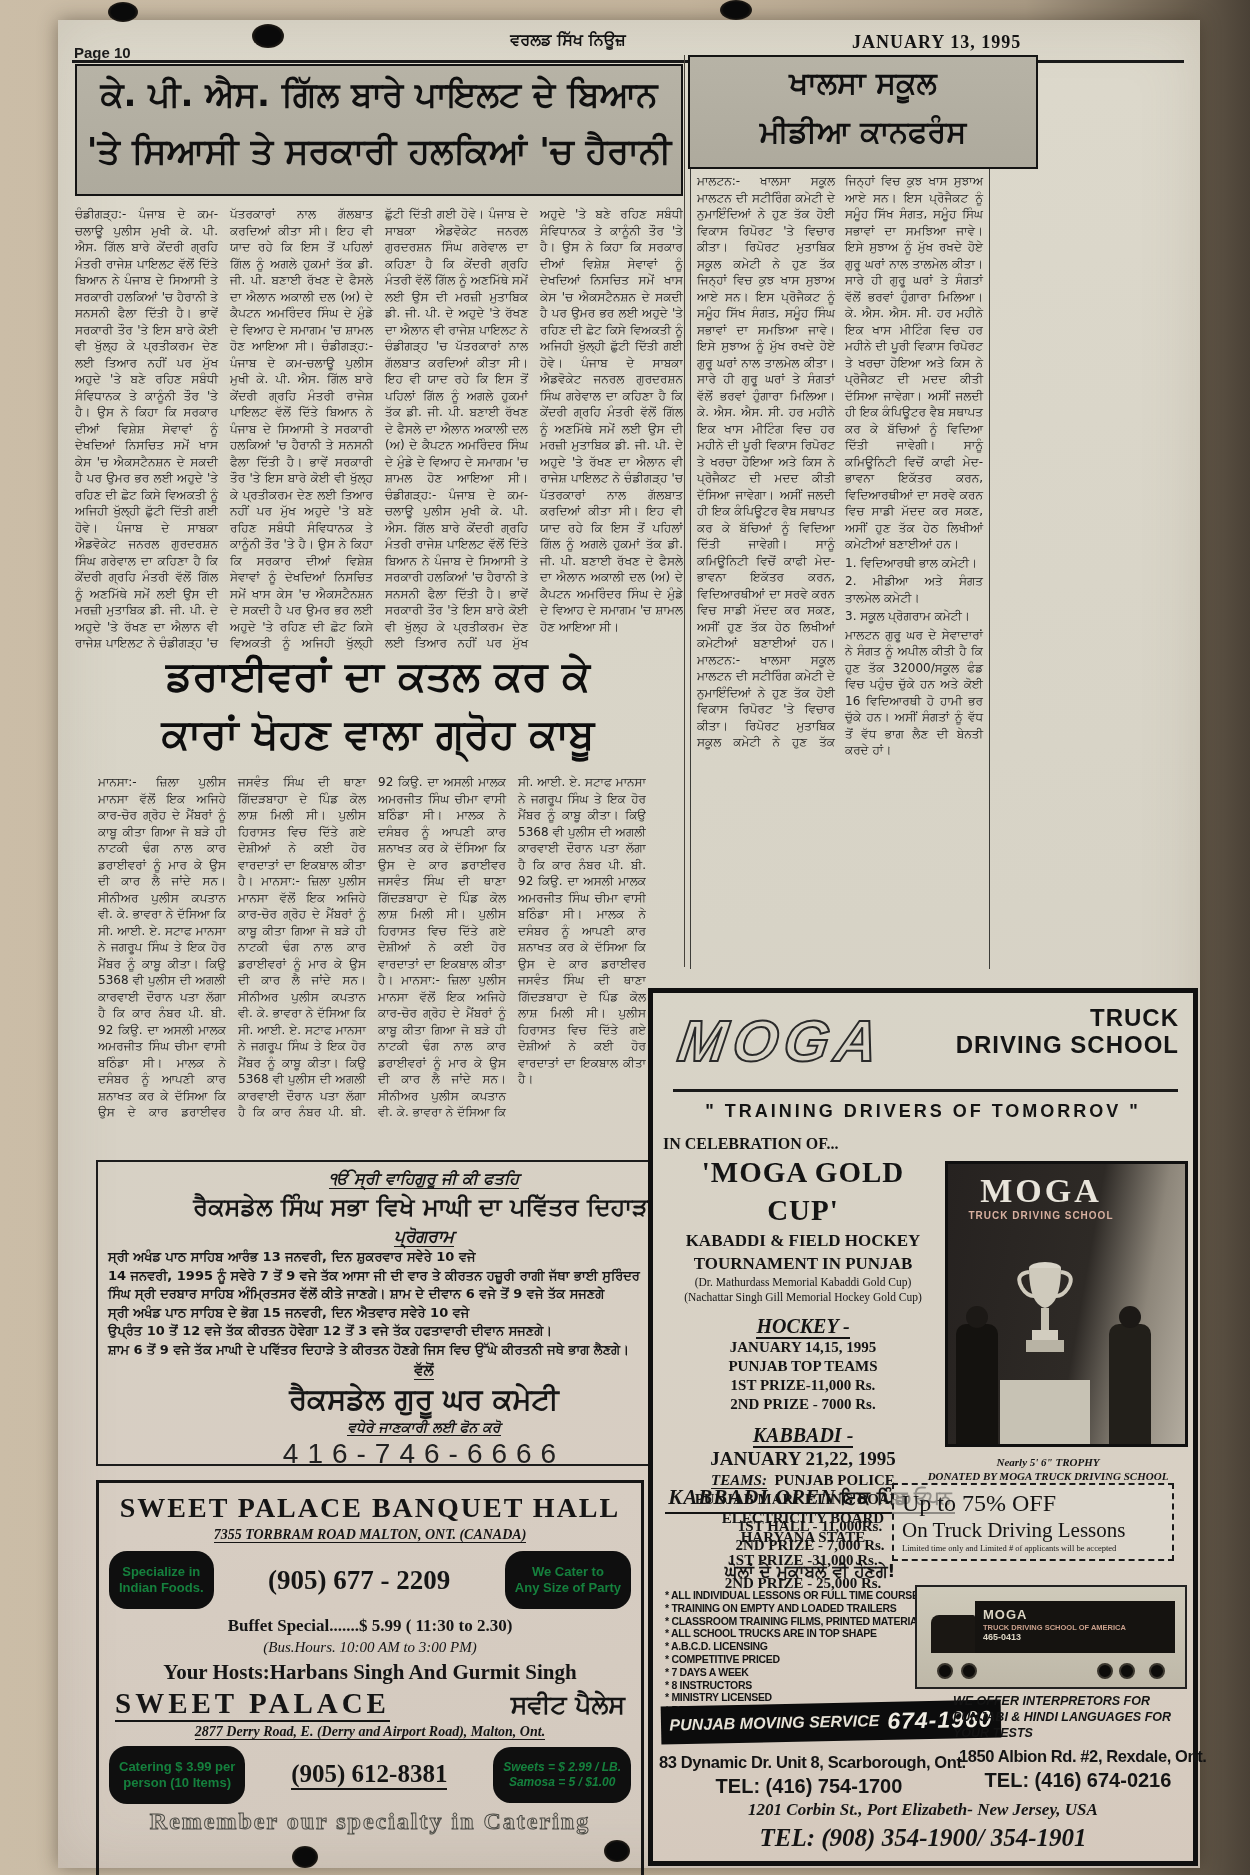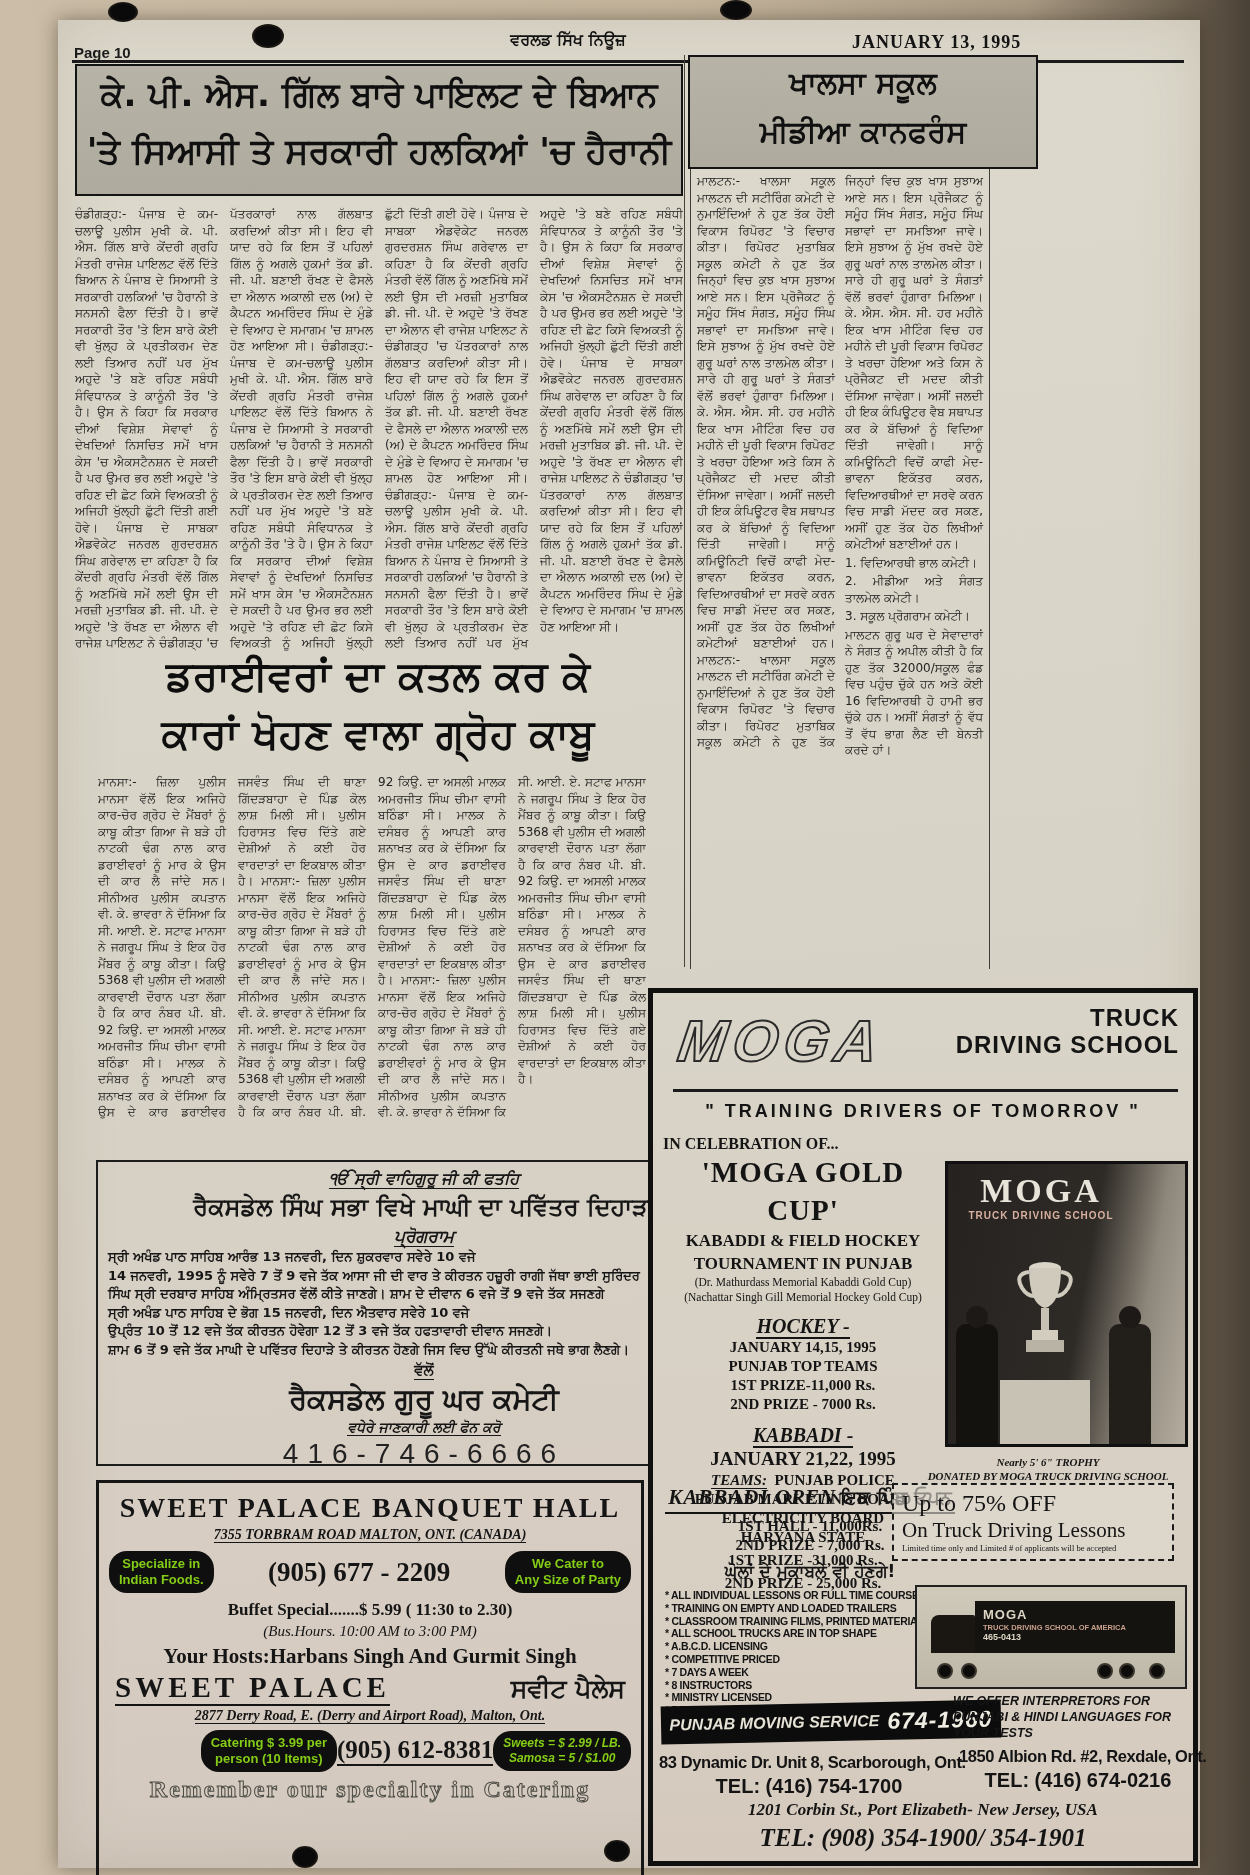--- a/index.html
+++ b/index.html
@@ -61,30 +61,30 @@
   #rexdale .committee { text-align:center; font-size:29px; font-weight:bold; line-height:36px; }
   #rexdale .note { text-align:center; font-size:14px; font-weight:bold; font-style:italic; line-height:20px; }
   #rexdale .note span { border-bottom:1px solid #161616; }
   #rexdale .phone { text-align:center; font-size:28px; line-height:34px; letter-spacing:9px; color:#222; }
 
   
   #sweet { position:absolute; left:38px; top:1460px; width:548px; height:420px; border:3px solid #151515; padding:8px 10px; color:#151515; }
   #sweet .title { text-align:center; font-size:28px; font-weight:bold; letter-spacing:2px; line-height:34px; font-family:"Liberation Serif","DejaVu Serif",serif; }
   #sweet .addr { text-align:center; font-size:14px; font-weight:bold; font-style:italic; line-height:20px; font-family:"Liberation Serif","DejaVu Serif",serif; }
   #sweet .addr span { border-bottom:1px solid #151515; }
-  .pill { background:#0f0f0f; color:#84cc16; border-radius:18px; text-align:center; font-weight:bold; padding:5px 10px; font-size:13px; line-height:16px; }
+  .pill { background:#0f0f0f; color:#15803d; border-radius:18px; text-align:center; font-weight:bold; padding:13px 10px; font-size:13px; line-height:16px; }
   #sweet .row1 { display:flex; justify-content:space-between; align-items:center; margin-top:6px; }
   #sweet .bigphone { font-size:27px; font-weight:bold; font-family:"Liberation Serif","DejaVu Serif",serif; }
   #sweet .buffet { text-align:center; font-size:17px; font-weight:bold; margin-top:6px; line-height:22px; font-family:"Liberation Serif","DejaVu Serif",serif; }
   #sweet .hours { text-align:center; font-size:15px; font-style:italic; line-height:20px; font-family:"Liberation Serif","DejaVu Serif",serif; }
   #sweet .hosts { text-align:center; font-size:21px; font-weight:bold; line-height:30px; font-family:"Liberation Serif","DejaVu Serif",serif; }
   #sweet .namerow { display:flex; justify-content:space-between; align-items:baseline; padding:0 6px; }
   #sweet .name-en { font-size:29px; font-weight:bold; letter-spacing:4px; border-bottom:2px solid #151515; font-family:"Liberation Serif","DejaVu Serif",serif; }
   #sweet .name-pa { font-size:25px; font-weight:bold; }
-  #sweet .row2 { display:flex; justify-content:flex-end; align-items:center; margin-top:4px; }
+  #sweet .row2 { display:flex; justify-content:space-between; align-items:center; margin-top:4px; }
   #sweet .phone2 { font-size:25px; font-weight:bold; border-bottom:2px solid #151515; font-family:"Liberation Serif","DejaVu Serif",serif; }
   #sweet .pill.sm { font-size:12px; line-height:15px; font-style:italic; }
   #sweet .tagline { text-align:center; margin-top:4px; font-size:24px; font-weight:bold; letter-spacing:2px;
                     font-family:"Liberation Serif","DejaVu Serif",serif; color:transparent;
                     -webkit-text-stroke:1px #4a4a44; }
 
   
   #moga { position:absolute; left:590px; top:968px; width:550px; height:878px; border:5px solid #101010; background:linear-gradient(180deg,#d8d4c7 0%,#d8cfc3 70%,#d5c9bd 100%); color:#141414; }
   #moga .logo { position:absolute; left:26px; top:14px; font-size:58px; font-weight:bold; font-style:italic; letter-spacing:6px;
                 transform:skewX(-8deg); color:transparent; -webkit-text-stroke:2px #2a2a2a; }

